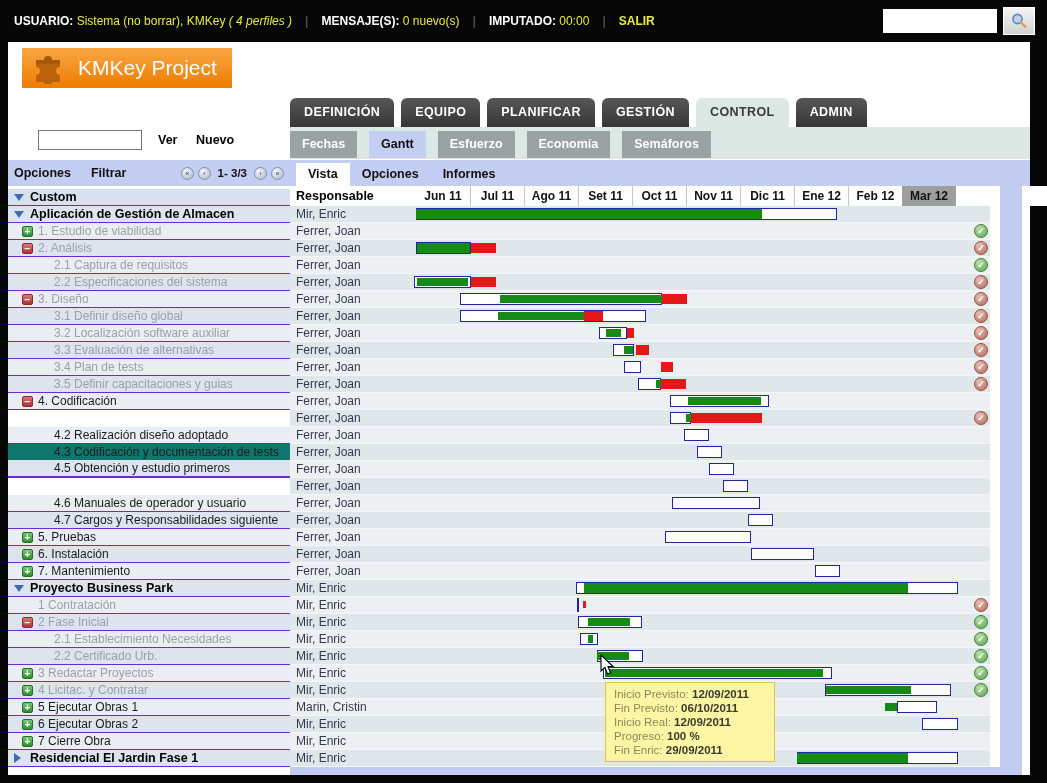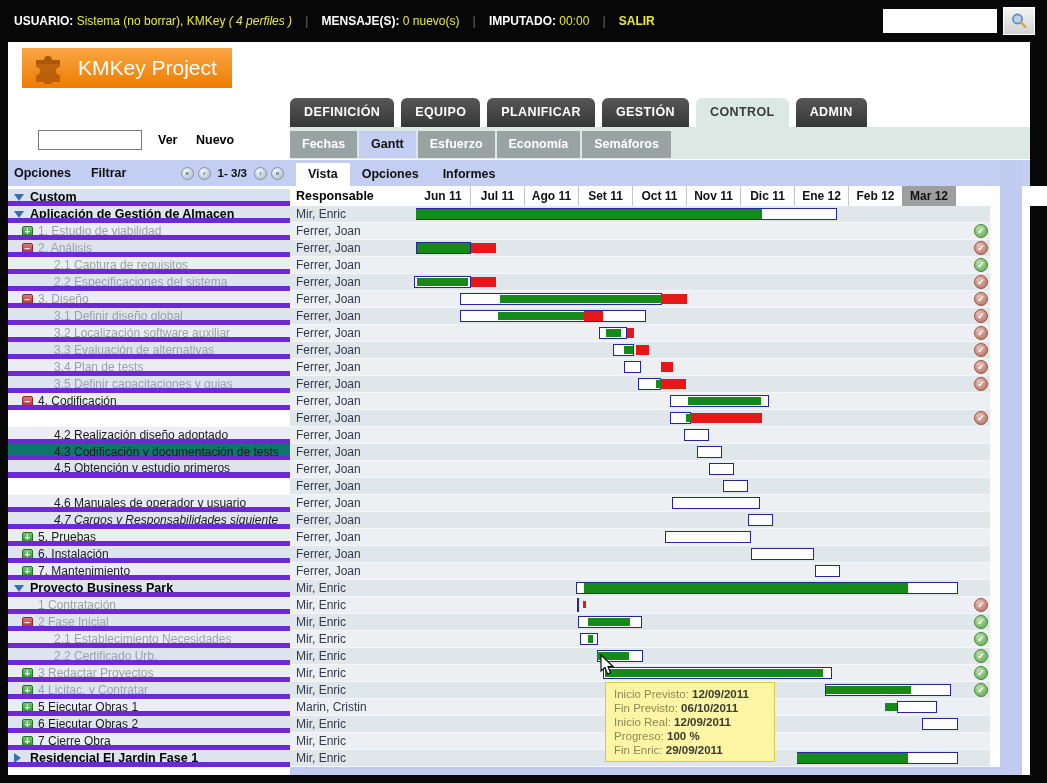--- a/index.html
+++ b/index.html
@@ -17,41 +17,41 @@
   
   .app{position:absolute;left:8px;top:42px;width:1022px;height:733px;background:#fff}
   .logo{position:absolute;left:14px;top:6px;width:210px;height:40px;background:linear-gradient(180deg,#f9a644,#ee7c00);display:flex;align-items:center;gap:10px;padding-left:10px;box-sizing:border-box;color:#fff;font-size:21px}
   .qinput{position:absolute;left:30px;top:88px;width:104px;height:20px;border:1px solid #777;box-sizing:border-box;font-size:12px;outline:none}
   .qlink{position:absolute;top:91px;font-size:12.5px;font-weight:bold;color:#000;cursor:pointer}
   
   .main-tabs{position:absolute;left:282px;top:55px;height:30px;display:flex;gap:7px;align-items:flex-end}
   .mtab{background:linear-gradient(#575757,#363636);color:#fff;font-weight:bold;font-size:12.5px;letter-spacing:.4px;padding:7px 14px 8px;border-radius:6px 6px 0 0;cursor:pointer}
   .mtab.active{background:#dce8e4;color:#3a3a3a}
   .band{position:absolute;left:282px;top:85px;width:740px;height:32px;background:#dce8e4}
-  .sub-tabs{position:absolute;left:282px;top:89px;display:flex;gap:2px}
+  .sub-tabs{position:absolute;left:282px;top:89px;display:flex;gap:12px}
   .stab{background:#99a3a3;color:#fff;font-weight:bold;font-size:12.5px;padding:6px 12px 7px;cursor:pointer}
   .stab.active{background:#c4cdf2;color:#111}
   
   .side-head{position:absolute;left:0;top:118px;width:282px;height:26px;background:#c4cdf2;display:flex;align-items:center;padding:0 6px;box-sizing:border-box}
   .sh-label{font-size:12.5px;font-weight:bold;color:#111;margin-right:20px}
   .pager{margin-left:auto;display:flex;align-items:center;gap:4px}
   .pgbtn{width:13px;height:13px;border-radius:50%;background:radial-gradient(circle at 35% 30%,#f2f6fa,#a8b6c6);border:1px solid #8494a6;box-sizing:border-box;font-size:7px;line-height:11px;text-align:center;color:#52687e;font-weight:bold;cursor:pointer}
   .pg-label{font-size:11.5px;font-weight:bold;color:#111;margin:0 3px}
   .view-bar{position:absolute;left:282px;top:118px;width:740px;height:26px;background:#c4cdf2;display:flex;align-items:flex-end;padding-left:6px;box-sizing:border-box}
   .vtab{font-size:12.5px;font-weight:bold;color:#111;padding:4px 12px 5px;cursor:pointer}
   .vtab.active{background:#fff}
   
   .chart-header{position:absolute;left:282px;top:144px;width:760px;height:20px;background:#fff}
   .resp-h{position:absolute;left:6px;top:0;line-height:20px;font-weight:bold;font-size:12.5px;color:#000}
   .mcell{position:absolute;top:0;width:54px;height:20px;line-height:20px;text-align:center;font-weight:bold;font-size:12px;color:#111;border-left:1px solid #c6c6c6;box-sizing:border-box}
   .mcell.first{border-left:none}
   .mcell.current{background:#9e9e9e;border-left:none}
   
   .tree{position:absolute;left:0;top:144px;width:282px;height:589px;background:#fff}
-  .trow{position:absolute;left:0;width:282px;height:17px;border-bottom:5px solid #6d28d9;box-sizing:border-box;cursor:pointer;overflow:hidden}
+  .trow{position:absolute;left:0;width:282px;height:17px;border-bottom:1px solid #6d28d9;box-sizing:border-box;cursor:pointer;overflow:hidden}
   .tlabel{position:absolute;top:0;font-size:12px;line-height:16px;white-space:nowrap}
   .lab-bold{font-weight:bold;color:#000;font-size:12.5px}
   .lab-dim{color:#9aa1a8}
   .lab-dark{color:#1b1b1b}
   .tri{position:absolute;left:6px;top:5px;width:0;height:0}
   .tri.down{border-left:5px solid transparent;border-right:5px solid transparent;border-top:7px solid #3a6db2}
   .tri.right{top:3px;border-top:5px solid transparent;border-bottom:5px solid transparent;border-left:7px solid #3a6db2}
   .pm{position:absolute;left:14px;top:3px;width:11px;height:11px;border-radius:2px;color:#fff;font-size:10px;line-height:10px;text-align:center;font-weight:bold;box-sizing:border-box}
   .pm.plus{background:linear-gradient(#7ac77a,#2e8f2e);border:1px solid #256e25}
   .pm.minus{background:linear-gradient(#d97a7a,#a83535);border:1px solid #8c2a2a}
@@ -214,21 +214,21 @@
       </div>
       <div class="trow" style="top: 275px; background: rgb(234, 238, 243);">
         <span class="tlabel lab-dark" style="left: 46px;">4.4 Tests de integración</span>
       </div>
       <div class="trow" style="top: 274px; background: rgb(221, 228, 237);">
         <span class="tlabel lab-dark" style="left: 46px;">4.5 Obtención y estudio primeros</span>
       </div>
       <div class="trow" style="top: 309px; background: rgb(234, 238, 243);">
         <span class="tlabel lab-dark" style="left: 46px;">4.6 Manuales de operador y usuario</span>
       </div>
-      <div class="trow" style="top: 326px; background: rgb(221, 228, 237); font-style: italic;">
+      <div class="trow" style="top: 326px; background: rgb(221, 228, 237);">
         <span class="tlabel lab-dark" style="left: 46px;">4.7 Cargos y Responsabilidades siguiente</span>
       </div>
       <div class="trow" style="top: 343px; background: rgb(234, 238, 243);">
         <span class="pm plus">+</span>
         <span class="tlabel lab-dark" style="left: 30px;">5. Pruebas</span>
       </div>
       <div class="trow" style="top: 360px; background: rgb(221, 228, 237);">
         <span class="pm plus">+</span>
         <span class="tlabel lab-dark" style="left: 30px;">6. Instalación</span>
       </div>

